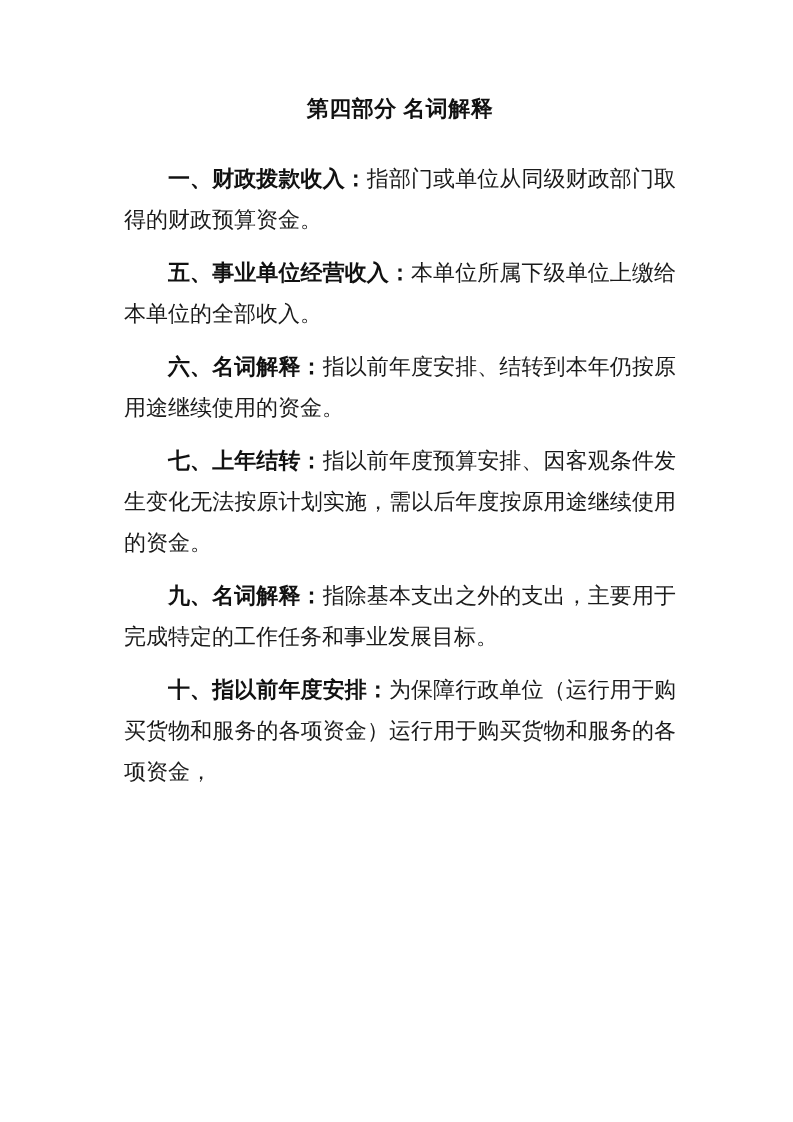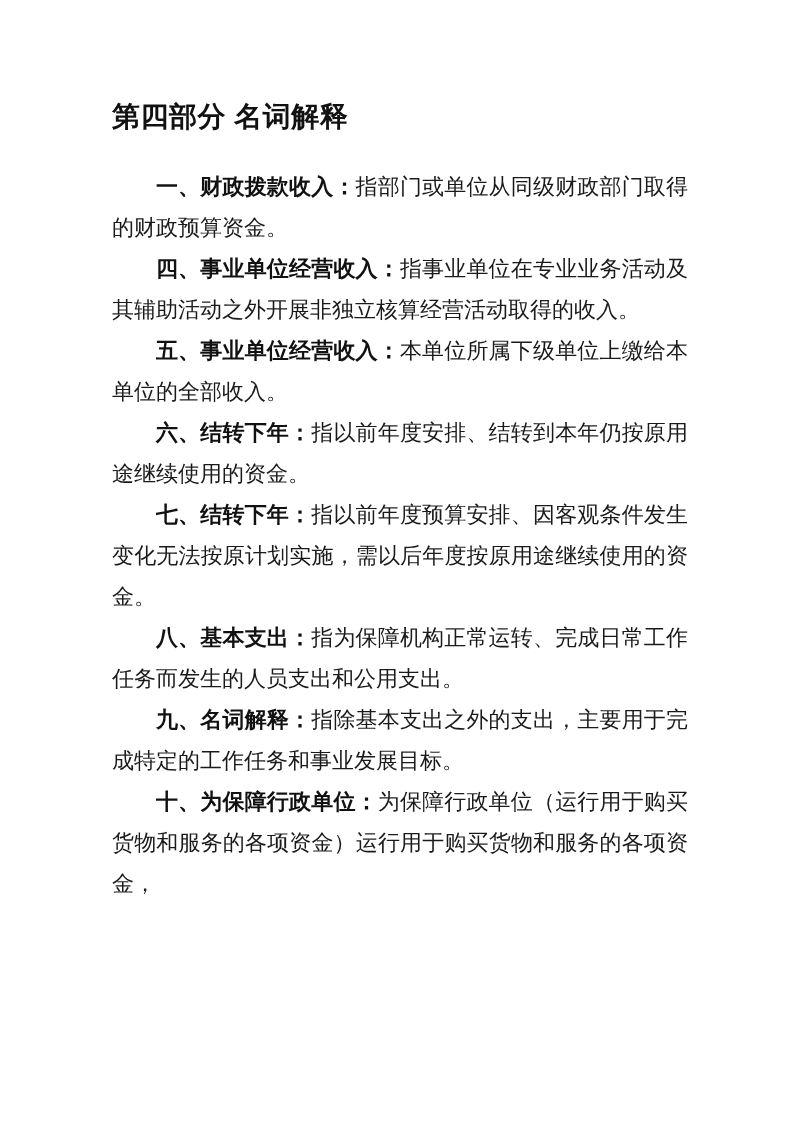--- a/index.html
+++ b/index.html
@@ -21,36 +21,37 @@
     background: #ffffff;
     box-sizing: border-box;
   }
   .content {
     margin-left: 112px;
     width: 576px;
     padding-top: 90px;
     box-sizing: content-box;
   }
   .doc-title {
-    margin: 8px 0 30px 0;
+    margin: 0 0 30px 0;
     font-family: "Liberation Sans", "DejaVu Sans", sans-serif;
     font-weight: bold;
-    font-size: 28px;
+    font-size: 22px;
     line-height: 38px;
+    text-align: center;
     letter-spacing: 0.5px;
     color: #111111;
   }
   .doc-body {
     font-size: 22px;
     line-height: 41px;
     text-align: justify;
     color: #1a1a1a;
   }
   .doc-body p.term {
-    margin: 0;
+    margin: 12px;
     padding: 0;
     text-indent: 2em;
   }
   .term-label {
     font-weight: bold;
     color: #111111;
   }
   .term-desc {
     font-weight: normal;
   }
@@ -59,28 +60,26 @@
 <body>
 
 <div class="page">
   <div class="content">
     <h1 class="doc-title">第四部分 名词解释</h1>
     <div class="doc-body">
   <p class="term"><span class="term-label">一、财政拨款收入：</span><span class="term-desc">指部门或单位从同级财政部门取得的财政预算资金。</span></p>
 
 
 
-  <p class="term"><span class="term-label">四、事业单位经营收入：</span><span class="term-desc">指事业单位在专业业务活动及其辅助活动之外开展非独立核算经营活动取得的收入。</span></p>
 
   <p class="term"><span class="term-label">五、事业单位经营收入：</span><span class="term-desc">本单位所属下级单位上缴给本单位的全部收入。</span></p>
 
-  <p class="term"><span class="term-label">六、结转下年：</span><span class="term-desc">指以前年度安排、结转到本年仍按原用途继续使用的资金。</span></p>
+  <p class="term"><span class="term-label">六、名词解释：</span><span class="term-desc">指以前年度安排、结转到本年仍按原用途继续使用的资金。</span></p>
 
-  <p class="term"><span class="term-label">七、结转下年：</span><span class="term-desc">指以前年度预算安排、因客观条件发生变化无法按原计划实施，需以后年度按原用途继续使用的资金。</span></p>
+  <p class="term"><span class="term-label">七、上年结转：</span><span class="term-desc">指以前年度预算安排、因客观条件发生变化无法按原计划实施，需以后年度按原用途继续使用的资金。</span></p>
 
-  <p class="term"><span class="term-label">八、基本支出：</span><span class="term-desc">指为保障机构正常运转、完成日常工作任务而发生的人员支出和公用支出。</span></p>
 
   <p class="term"><span class="term-label">九、名词解释：</span><span class="term-desc">指除基本支出之外的支出，主要用于完成特定的工作任务和事业发展目标。</span></p>
 
-  <p class="term"><span class="term-label">十、为保障行政单位：</span><span class="term-desc">为保障行政单位（运行用于购买货物和服务的各项资金）运行用于购买货物和服务的各项资金，</span></p>
+  <p class="term"><span class="term-label">十、指以前年度安排：</span><span class="term-desc">为保障行政单位（运行用于购买货物和服务的各项资金）运行用于购买货物和服务的各项资金，</span></p>
 </div>
   </div>
 </div>
 
 </body></html>

